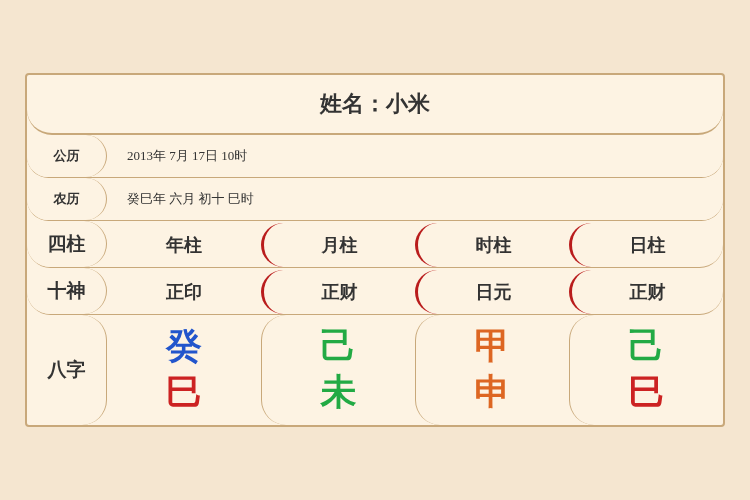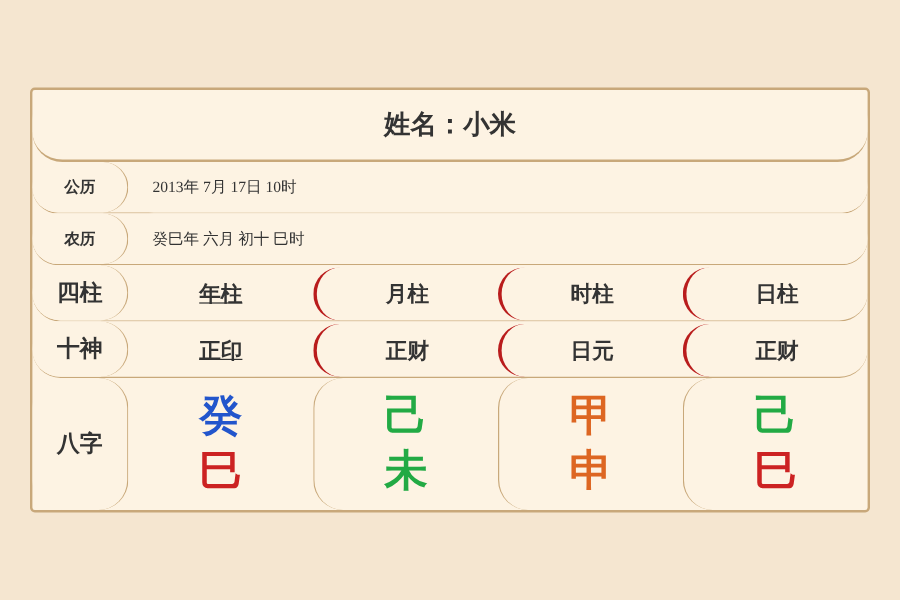--- a/index.html
+++ b/index.html
@@ -83,21 +83,20 @@
     .grid-cell {
       text-align: center;
       padding: 10px 5px;
       font-size: 18px;
       color: #333;
       border-left: 3px solid #b91c1c;
       font-weight: bold;
     }
     .grid-cell:first-child {
       border-left: none;
-      text-decoration: underline;
     }
     .bazi-section {
       display: flex;
     }
     .bazi-label {
       width: 80px;
       min-width: 80px;
       text-align: right;
       font-size: 19px;
       color: #333;

